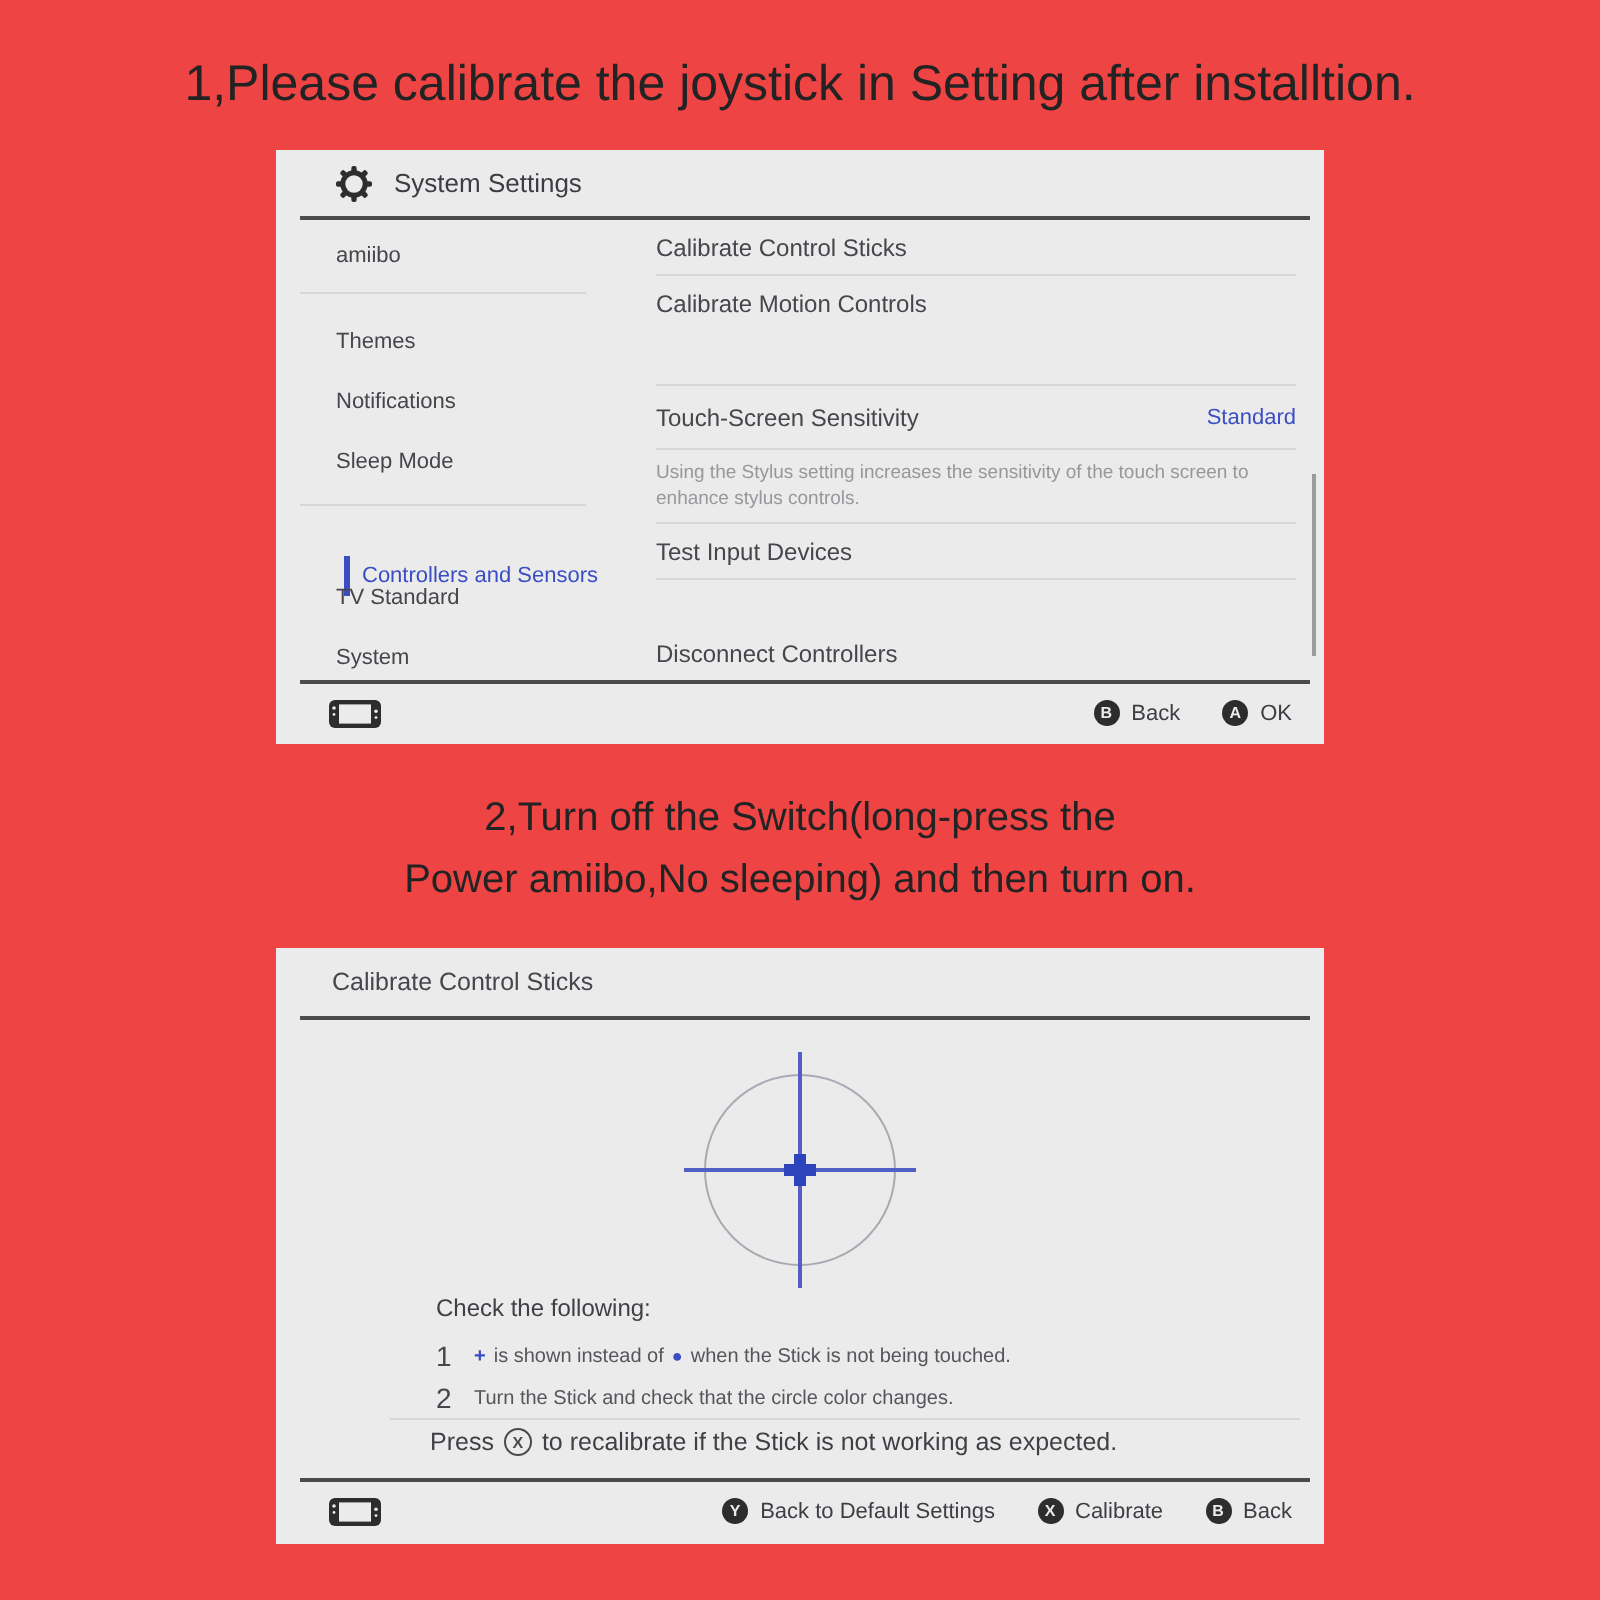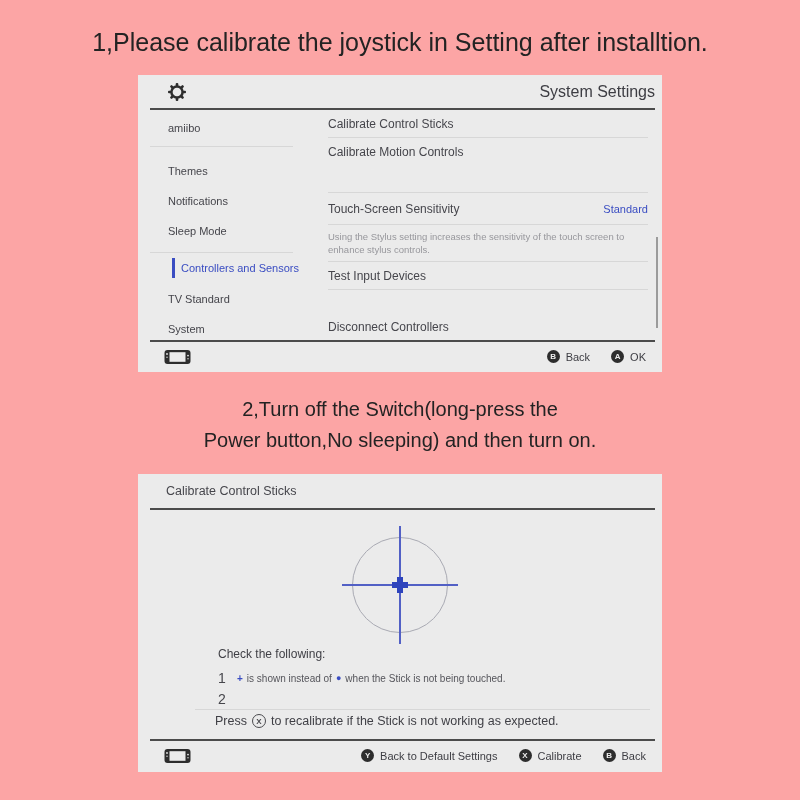--- a/index.html
+++ b/index.html
@@ -1,35 +1,35 @@
 <!DOCTYPE html>
 <html><head>
 <meta charset="utf-8">
 <style>
   * { margin:0; padding:0; box-sizing:border-box; }
   html,body { width:800px; background:#ffffff; }
   body { font-family:"Liberation Sans", sans-serif; }
-  .page { position:relative; width:800px; height:800px; background:#fca5a5; overflow:hidden;padding-left:28px; }
+  .page { position:relative; width:800px; height:800px; background:#ef4444; overflow:hidden;padding-left:28px; }
 
   .instruction { position:absolute; left:0; width:800px; text-align:center; color:#232323; }
   .instr-1 { top:28px; font-size:25px; }
   .instr-2 { top:394px; font-size:20px; line-height:31px; }
 
   .panel { position:absolute; left:138px; width:524px; background:#ebebeb; }
   .panel-1 { top:75px; height:297px; }
   .panel-2 { top:474px; height:298px; }
 
   .scr-header { position:absolute; top:0; left:12px; right:7px; height:35px;
     border-bottom:2px solid #4b4b4b; display:flex; align-items:center; padding-left:17px;
-    font-size:16px; color:#3d3d43;justify-content:space-between; }
+    font-size:13px; color:#3d3d43; }
   .scr-header .title { margin-left:10px; }
 
   .side-item { position:absolute; left:12px; width:158px; height:24px; line-height:24px;
     padding-left:18px; font-size:11px; color:#45454b; white-space:nowrap; cursor:default; }
-  .side-item.active { color:#3a4dc2; padding-left:31px; }
+  .side-item.active { color:#3a4dc2; padding-left:31px;margin-top:20px; }
   .side-item.active::before { content:""; position:absolute; left:22px; top:2px; bottom:2px;
     width:3px; background:#3a4dc2; }
   .side-div { position:absolute; left:12px; width:143px; height:1px; background:#d7d7d7; }
 
   .m-row { position:absolute; left:190px; right:14px; display:flex; align-items:center;
     font-size:12px; color:#46464c; }
   .m-row.bordered { border-bottom:1px solid #d7d7d7; }
   .m-row .value { margin-left:auto; font-size:11px; color:#3a4dc2; }
   .m-desc { position:absolute; left:190px; right:14px; font-size:9.5px; line-height:13px;
     color:#97979c; padding-top:5px; padding-right:14px; border-bottom:1px solid #d7d7d7; }
@@ -144,21 +144,21 @@
         <span class="hint">
           <span class="btn-circle">A</span>
           <span>OK</span>
         </span>
       </div>
     </div>
   </div>
 
   <div class="instruction instr-2">
     <div>2,Turn off the Switch(long-press the</div>
-    <div>Power button,No sleeping) and then turn on.</div>
+    <div>Power amiibo,No sleeping) and then turn on.</div>
   </div>
 
   <div class="panel panel-2">
 
     <div class="p2-header">
       <span>Calibrate Control Sticks</span>
     </div>
 
     <div class="cal-circle"></div>
     <div class="cal-vline"></div>
@@ -171,20 +171,21 @@
     <div class="check-item" style="top:196px;">
       <span class="num">1</span>
       <span class="sym-plus">+</span>
       <span class="t">is shown instead of</span>
       <span class="sym-dot">●</span>
       <span class="t">when the Stick is not being touched.</span>
     </div>
 
     <div class="check-item" style="top:217px;">
       <span class="num">2</span>
+      <span class="t">Turn the Stick and check that the circle color changes.</span>
     </div>
 
     <div class="sec-divider"></div>
 
     <div class="press-line">
       <span>Press</span>
       <span class="press-x">X</span>
       <span>to recalibrate if the Stick is not working as expected.</span>
     </div>
 

